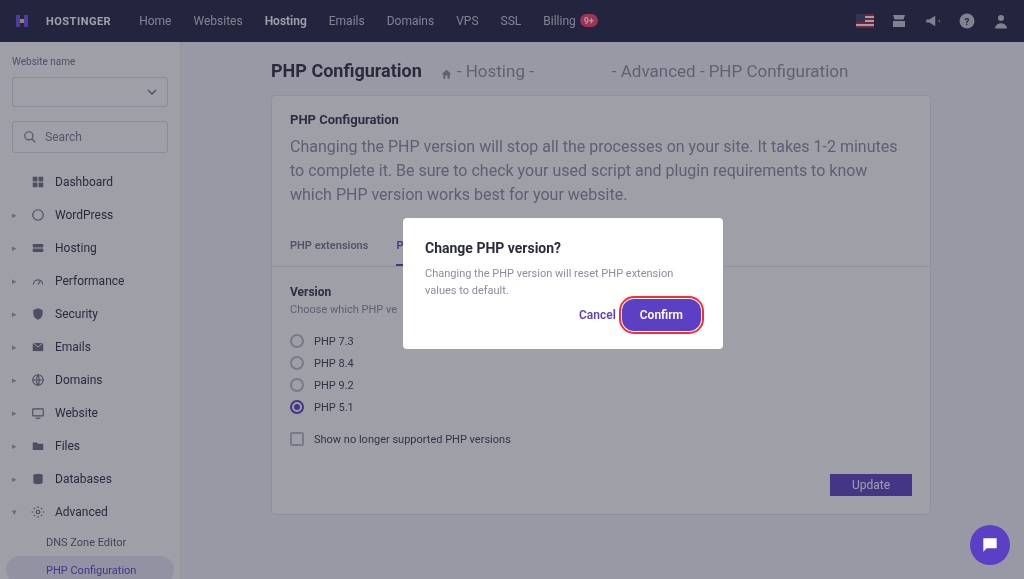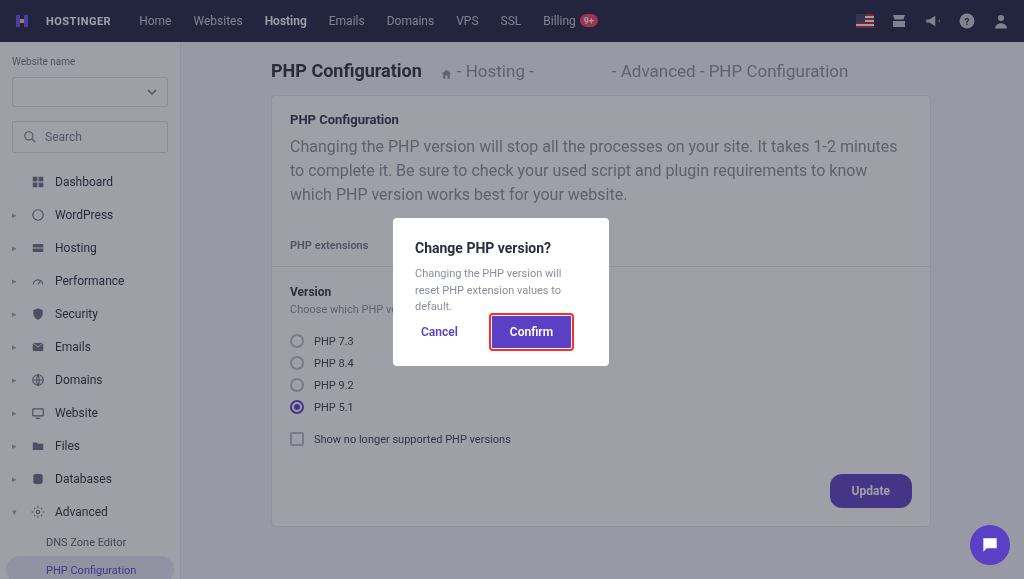--- a/index.html
+++ b/index.html
@@ -44,29 +44,29 @@
 .section{padding:18px;}
 .sec-title{font-size:12px;font-weight:700;color:#2f3145;margin-bottom:4px;}
 .sec-sub{font-size:11px;color:#8a8d9e;margin-bottom:14px;}
 .radio-row{display:flex;align-items:center;gap:10px;font-size:11px;color:#3a3c4e;height:22px;}
 .radio{width:14px;height:14px;border:2px solid #5b3fc4;border-radius:50%;display:inline-flex;align-items:center;justify-content:center;}
 .radio.unsel{border-color:#b9bccc;}
 .radio.sel::after{content:"";width:6px;height:6px;background:#5b3fc4;border-radius:50%;}
 .check-row{display:flex;align-items:center;gap:10px;font-size:11px;color:#3a3c4e;margin-top:14px;}
 .check{width:14px;height:14px;border:2px solid #b9bccc;border-radius:2px;}
 .update-row{padding:10px 18px 18px;display:flex;justify-content:flex-end;}
-.btn-primary{background:#5b3fc4;color:#fff;border:none;border-radius:12px;padding:10px 22px;font-size:12px;font-weight:700;cursor:pointer;}
+.btn-primary{background:#5b3fc4;color:#fff;border:none;border-radius:0;padding:4px 22px;font-size:12px;font-weight:400;cursor:pointer;}
 
 .overlay{position:absolute;inset:0;background:rgba(40,42,60,.45);}
-.modal{position:absolute;left:393px;top:218px;width:216px;background:#fff;border-radius:4px;padding:22px 22px 18px;}
+.modal{position:absolute;left:403px;top:218px;width:320px;background:#fff;border-radius:4px;padding:22px 22px 18px;}
 .m-title{font-size:14px;font-weight:700;color:#2a2c3e;margin-bottom:10px;}
 .m-body{font-size:11px;color:#8a8d9e;line-height:1.5;}
-.m-actions{display:flex;justify-content:flex-start;gap:28px;align-items:center;}
+.m-actions{display:flex;justify-content:flex-end;gap:0;align-items:center;}
 .btn-cancel{background:none;border:none;color:#5b3fc4;font-size:12px;font-weight:600;cursor:pointer;padding:8px 6px;}
-.btn-confirm{background:#5b3fc4;color:#fff;border:none;border-radius:1px;padding:9px 18px;font-size:12px;font-weight:600;cursor:pointer;outline:2px solid #ff2a2a;outline-offset:1px;}
+.btn-confirm{background:#5b3fc4;color:#fff;border:none;border-radius:12px;padding:9px 18px;font-size:12px;font-weight:600;cursor:pointer;outline:2px solid #ff2a2a;outline-offset:1px;}
 
 .chat-fab{position:absolute;right:14px;bottom:14px;width:40px;height:40px;border-radius:50%;background:#5b3fc4;display:flex;align-items:center;justify-content:center;}
 .chat-fab svg{color:#fff;}
 
 svg{display:block;}
 </style>
 </head>
 <body>
 
 <div class="topbar">

